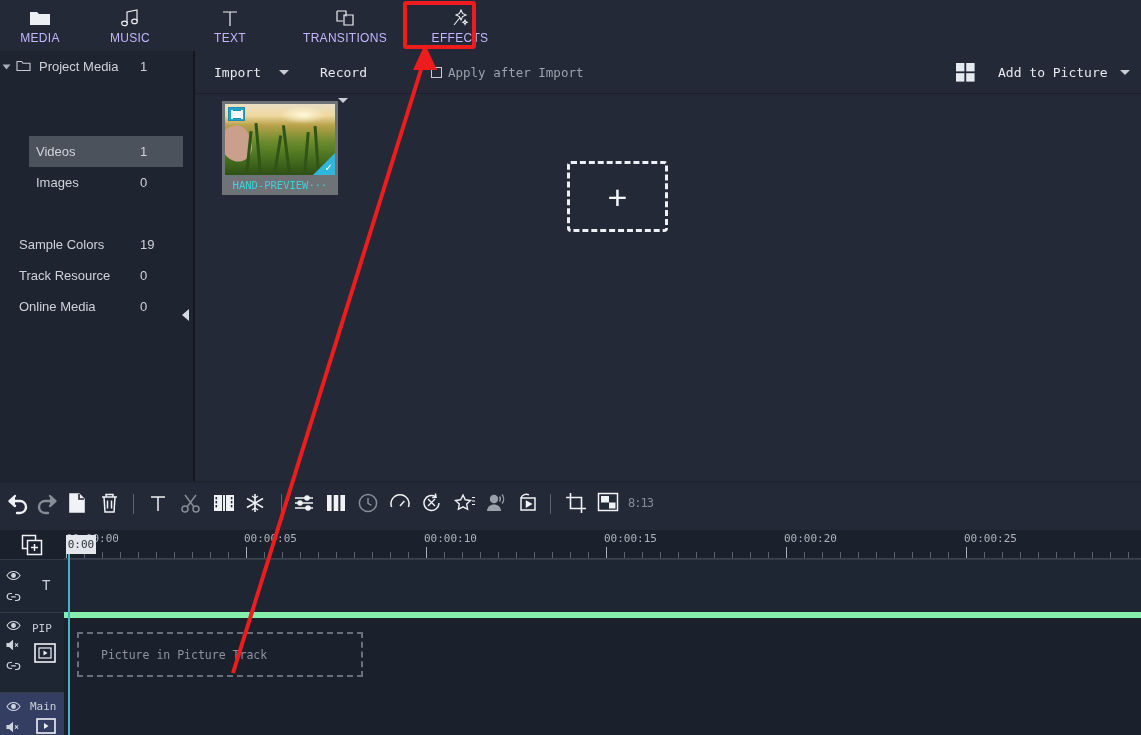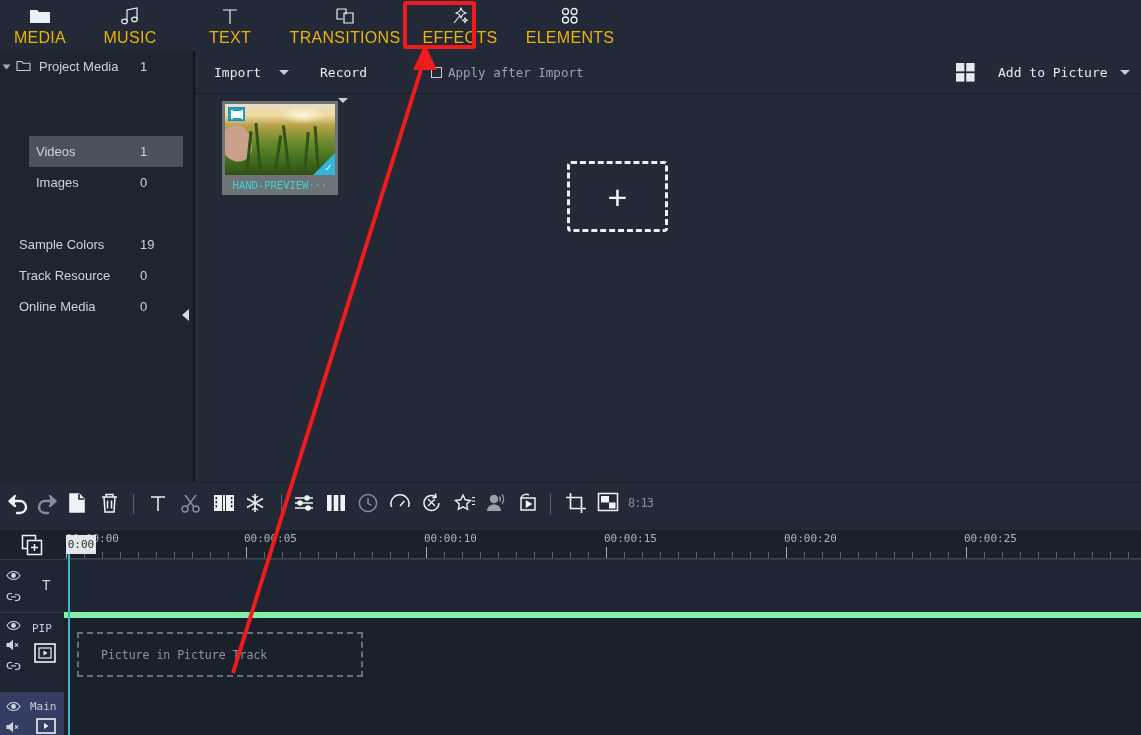--- a/index.html
+++ b/index.html
@@ -16,21 +16,21 @@
     position: absolute; left: 0; top: 0; width: 1141px; height: 51px;
     background: #232936;
     display: flex; align-items: center;
   }
   .nav-item {
     width: 100px; height: 51px;
     display: flex; flex-direction: column; align-items: center; justify-content: center;
     color: #e9ecef; cursor: pointer; position: relative;
   }
   .nav-item .nav-icon { height: 22px; display:flex; align-items:center; justify-content:center; margin-bottom: 2px;}
-  .nav-item .nav-label { font-size: 16px; letter-spacing: .3px; color:#eab308; }
+  .nav-item .nav-label { font-size: 12px; letter-spacing: .3px; color:#c4b5fd; }
   .nav-media   { margin-left: 0px; width: 80px;}
   .nav-music   { width: 100px;}
   .nav-text    { width: 100px;}
   .nav-trans   { width: 130px;}
   .nav-effects { width: 100px;}
   .nav-elements{ width: 120px;}
 
   .nav-highlight {
     position: absolute; left: 403px; top: 1px; width: 73px; height: 48px;
     border: 4px solid #ee1c1c; border-radius: 3px; pointer-events: none;
@@ -262,31 +262,20 @@
       <span class="nav-icon">
         <svg width="24" height="20" viewBox="0 0 24 20" fill="none" stroke="#eceff3" stroke-width="1.1">
           <path d="M13 2l1.6 3.4L18 7l-3.4 1.6L13 12l-1.6-3.4L8 7l3.4-1.6z"></path>
           <path d="M12 9.5L6 17"></path>
             <path d="M17 12l.7 1.5 1.5.7-1.5.7-.7 1.5-.7-1.5-1.5-.7 1.5-.7z"></path>
         </svg>
       </span>
       <span class="nav-label">EFFECTS</span>
     </div>
 
-    <div class="nav-item nav-elements">
-      <span class="nav-icon">
-        <svg width="22" height="20" viewBox="0 0 22 20" fill="none" stroke="#eceff3" stroke-width="1.3">
-          <circle cx="6.5" cy="5.5" r="3"></circle>
-            <circle cx="15" cy="5.5" r="3"></circle>
-            <circle cx="6.5" cy="14" r="3"></circle>
-            <circle cx="15" cy="14" r="3"></circle>
-        </svg>
-      </span>
-      <span class="nav-label">ELEMENTS</span>
-    </div>
 
     <div class="nav-highlight"></div>
   </div>
 
   <div class="sidebar">
 
     <div class="side-row" style="top:0;position:absolute;width:211px;">
       <span class="caret"></span>
       <span class="folder">
         <svg width="15" height="13" viewBox="0 0 15 13" fill="none" stroke="#c7ccd4" stroke-width="1.1">

